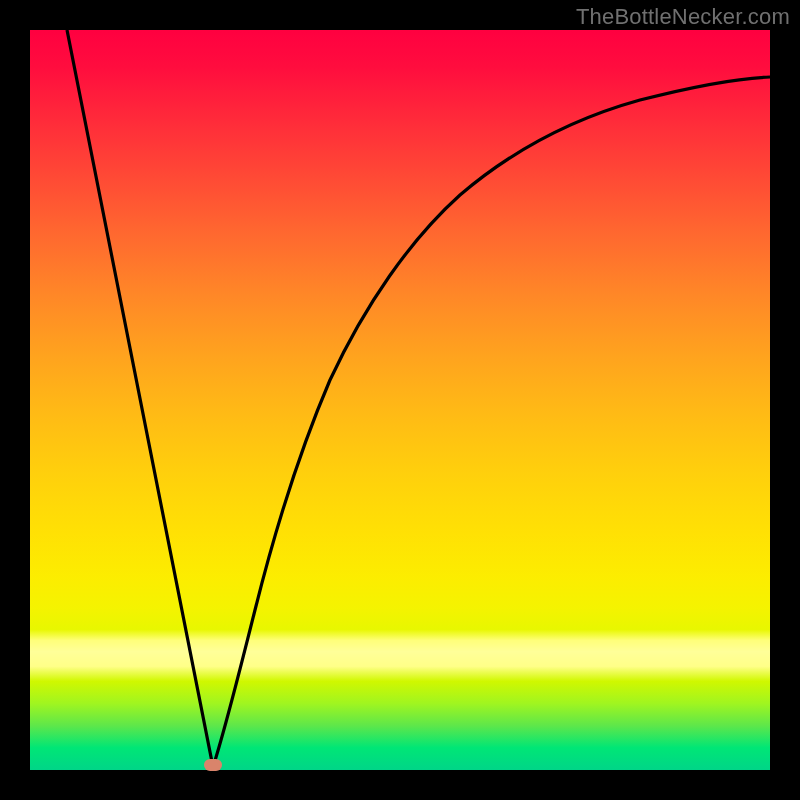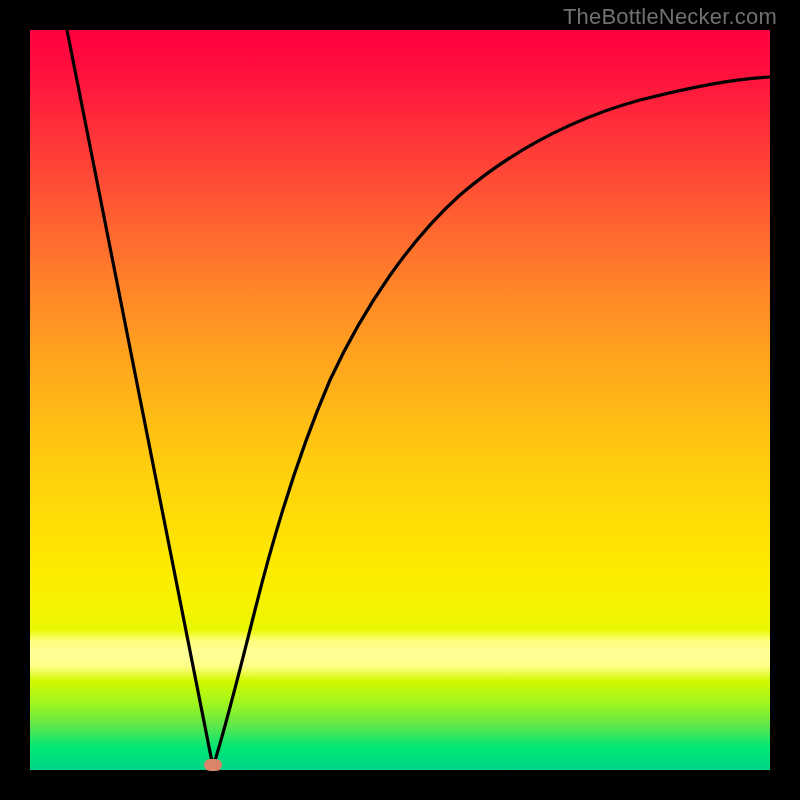--- a/index.html
+++ b/index.html
@@ -64,21 +64,21 @@
     position: absolute;
     width: 18px;
     height: 12px;
     background: #d9846b;
     border-radius: 6px;
     transform: translate(-50%, -50%);
   }
   .watermark {
     position: absolute;
     top: 4px;
-    right: 23px;
+    right: 10px;
     font-family: Arial, Helvetica, sans-serif;
     font-size: 22px;
     color: #707070;
     letter-spacing: 0.2px;
   }
 </style>
 </head>
 <body>
 
 <div class="chart-container">

